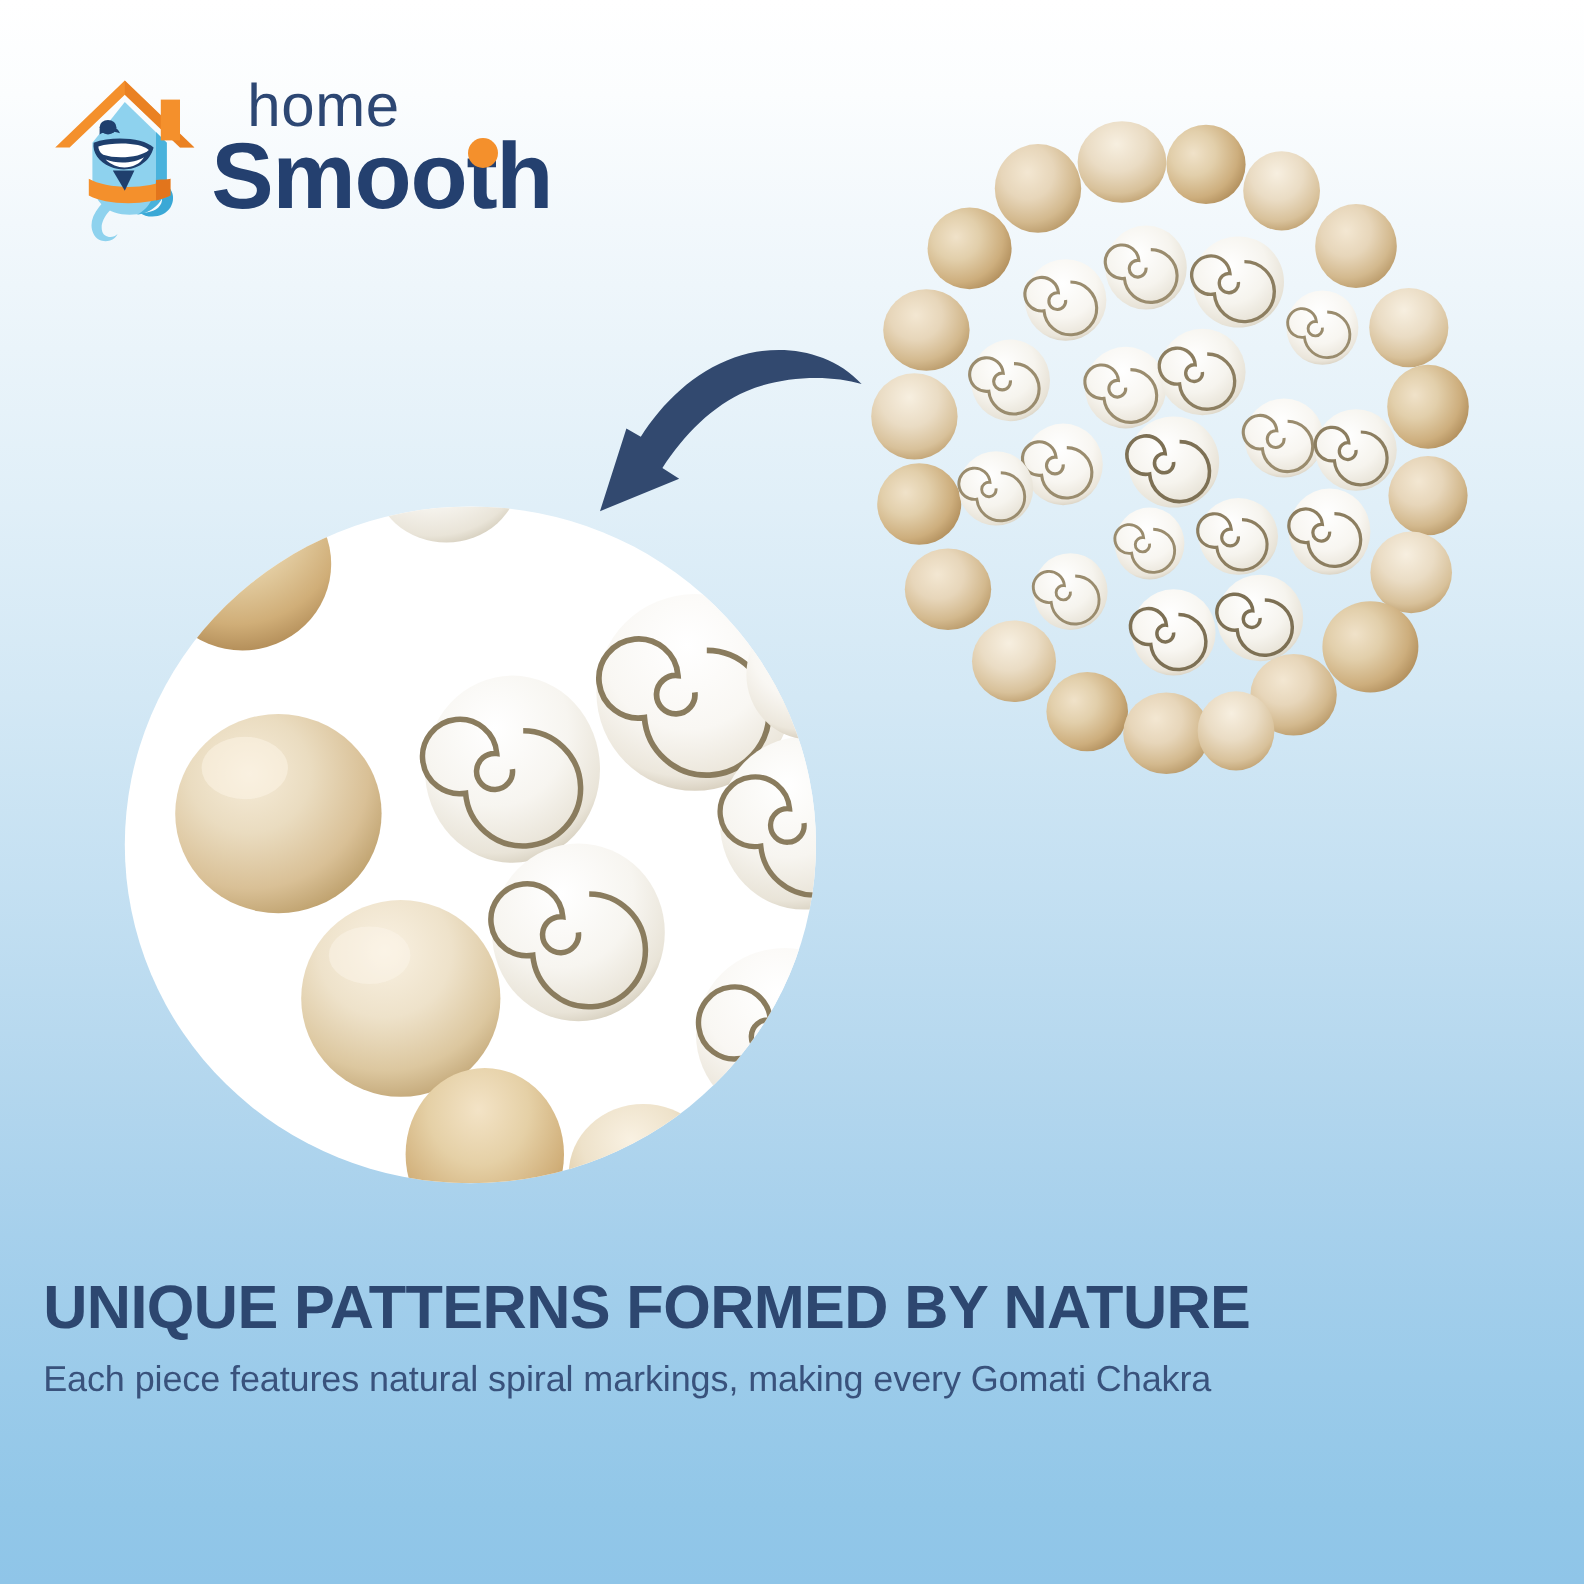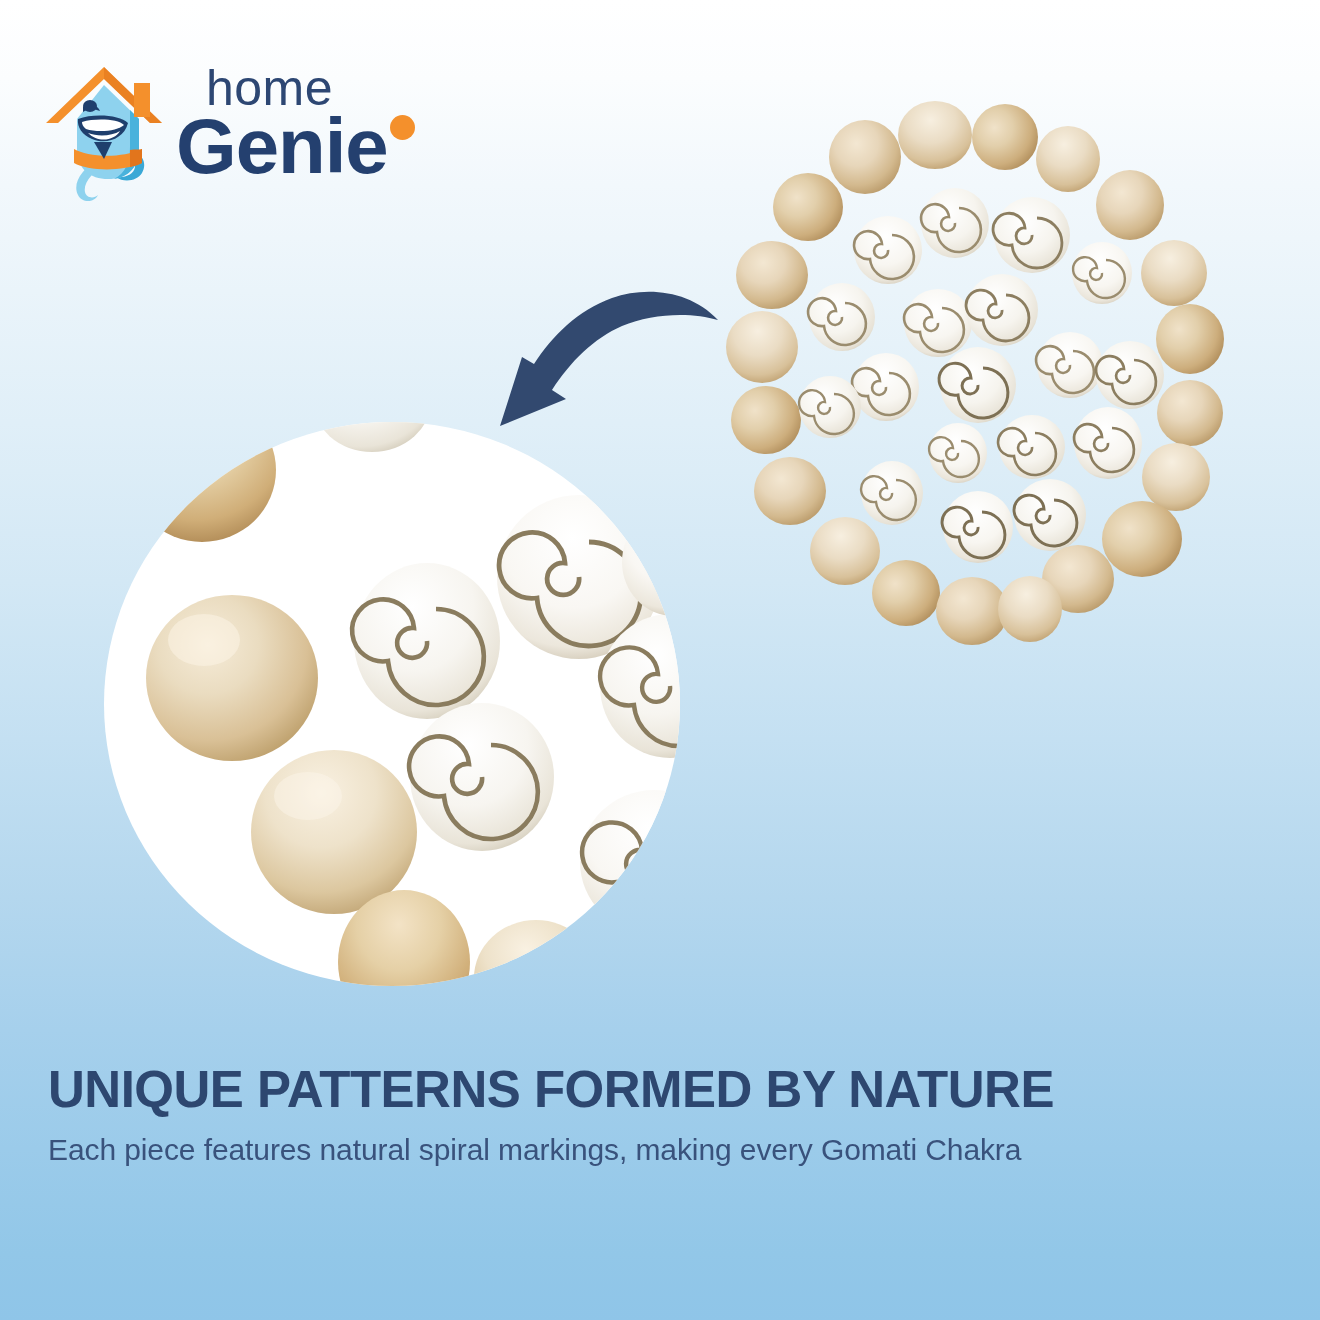--- a/index.html
+++ b/index.html
@@ -111,21 +111,21 @@
     height: 564px;
     border-radius: 50%;
     background: #ffffff;
     overflow: hidden;
   }
   .magnifier svg { display: block; }
 
   
   .textblock {
     position: absolute;
-    left: 48px;
+    left: 36px;
     top: 1062px;
     width: 1180px;
   }
   .headline {
     margin: 0;
     font-size: 51px;
     font-weight: 700;
     letter-spacing: -0.5px;
     color: #2d4770;
     line-height: 1.08;
@@ -171,21 +171,21 @@
         <path d="M40 62 C56 56 82 58 90 66 C86 82 68 88 54 82 C44 78 39 70 40 62 Z" fill="#1f3f6d"></path>
         <path d="M44 65 C58 61 80 62 86 68 C80 74 60 76 48 72 C45 70 44 67 44 65 Z" fill="#ffffff"></path>
         <path d="M50 76 C60 80 74 79 82 74 C76 84 60 86 50 76 Z" fill="#ffffff"></path>
 
         <path d="M56 85 L74 85 L66 102 Z" fill="#1f3f6d"></path>
       </svg>
     </div>
 
     <div class="logo-text">
       <div class="logo-home">home</div>
-      <div class="logo-genie">Genie</div>
+      <div class="logo-genie">Smooth</div>
       <div class="logo-dot"></div>
     </div>
   </div>
 
   <div class="arrow">
     <svg viewBox="0 0 280 200" width="280" height="200">
       <path d="M248 40
                C220 10 176 6 142 18
                C108 30 82 56 64 84
                L52 77

